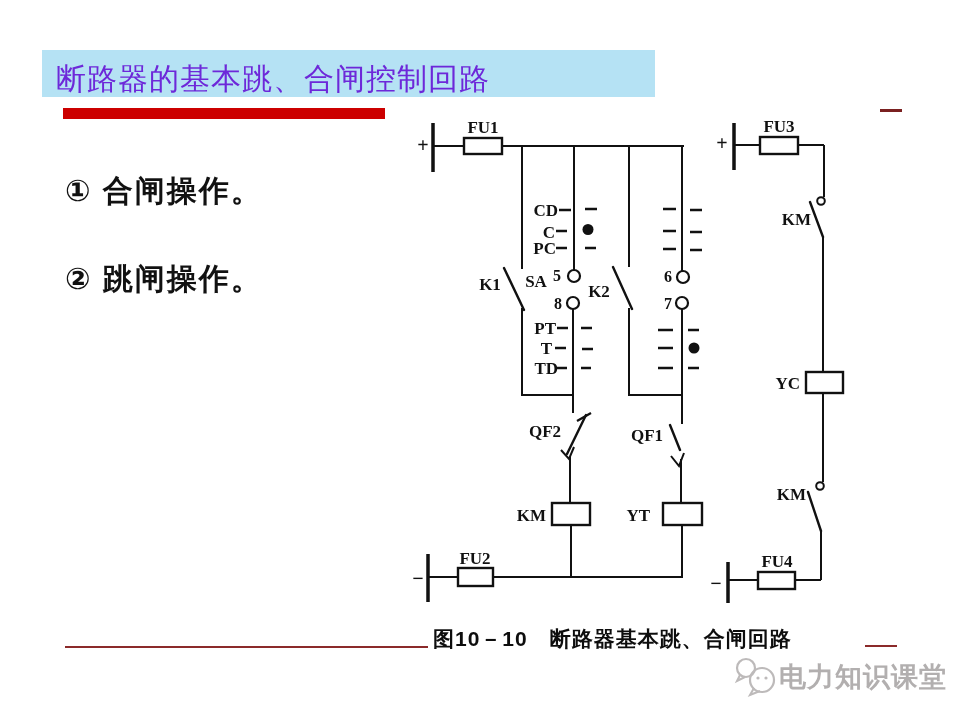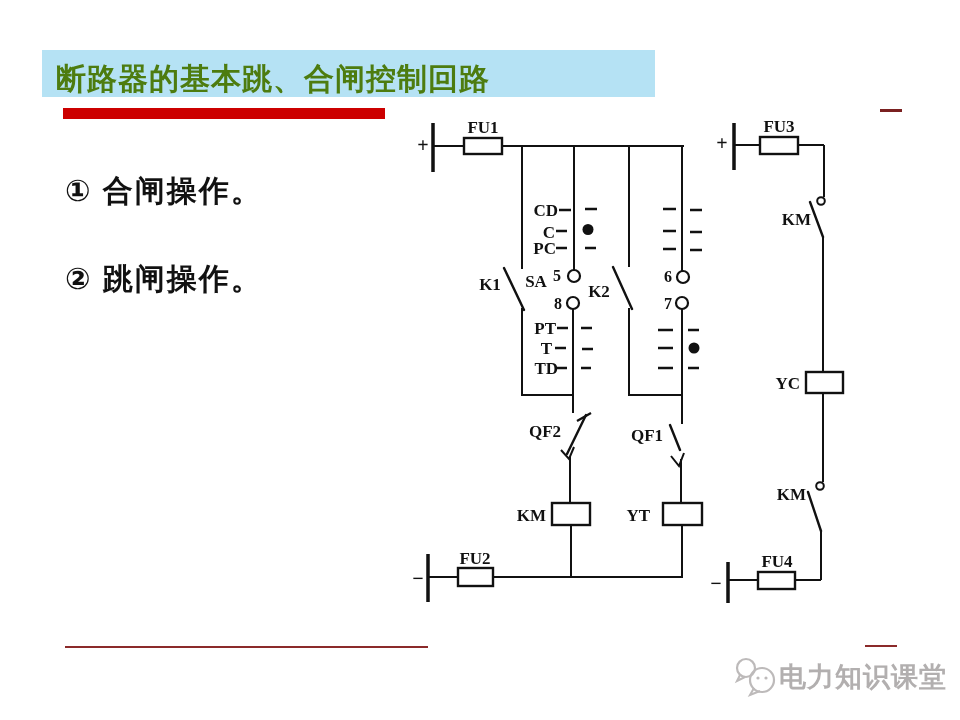--- a/index.html
+++ b/index.html
@@ -1,20 +1,20 @@
 <!DOCTYPE html>
 <html><head>
 <meta charset="utf-8">
 <style>
   html,body{margin:0;padding:0;background:#888;}
   .slide{position:relative;width:960px;height:720px;background:#ffffff;overflow:hidden;
          font-family:"Liberation Sans","DejaVu Sans",sans-serif;color:#141414;}
   .title-bar{position:absolute;left:42px;top:50px;width:613px;height:47px;background:#b5e2f4;
              display:flex;align-items:center;}
-  .title-bar span{font-size:30px;font-weight:bold;letter-spacing:1px;padding-left:14px;color:#4d7c0f;margin-top:12px;}
+  .title-bar span{font-size:30px;font-weight:normal;letter-spacing:1px;padding-left:14px;color:#6d28d9;margin-top:12px;}
   .red-bar{position:absolute;left:63px;top:108px;width:322px;height:11px;background:#cc0000;}
   .bullet{position:absolute;left:65px;font-size:30px;letter-spacing:2px;font-weight:600;color:#111;}
   .bullet.b1{top:171px;}
   .bullet.b2{top:259px;}
   .diagram{position:absolute;left:400px;top:100px;width:560px;height:520px;}
   .diagram text{font-family:"Liberation Serif","DejaVu Serif",serif;font-weight:bold;fill:#111;}
   .lbl{font-size:17px;}
   .num{font-size:16px;}
   .pol{font-size:20px;}
   .caption{position:absolute;left:433px;top:625px;font-size:21px;font-weight:bold;
@@ -107,20 +107,21 @@
     <text x="545" y="437" text-anchor="middle" class="lbl">QF2</text>
     <text x="647" y="441" text-anchor="middle" class="lbl">QF1</text>
     <text x="546" y="521" text-anchor="end" class="lbl">KM</text>
     <text x="650" y="521" text-anchor="end" class="lbl">YT</text>
 
     <text x="811" y="225" text-anchor="end" class="lbl">KM</text>
     <text x="800" y="389" text-anchor="end" class="lbl">YC</text>
     <text x="806" y="500" text-anchor="end" class="lbl">KM</text>
   </svg>
 
+  <div class="caption">图10－10　断路器基本跳、合闸回路</div>
 
   <div class="thin-divider"></div>
   <div class="dash-top-right"></div>
   <div class="dash-bottom-right"></div>
 
   <div class="watermark">
     <svg width="46" height="44" viewBox="0 0 46 44">
       <circle cx="13" cy="13" r="9" fill="none" stroke="#bdbaba" stroke-width="2.2"></circle>
       <path d="M7,20 L4,26 L12,22" fill="none" stroke="#bdbaba" stroke-width="2"></path>
       <circle cx="29" cy="25" r="12" fill="none" stroke="#bdbaba" stroke-width="2.2"></circle>

